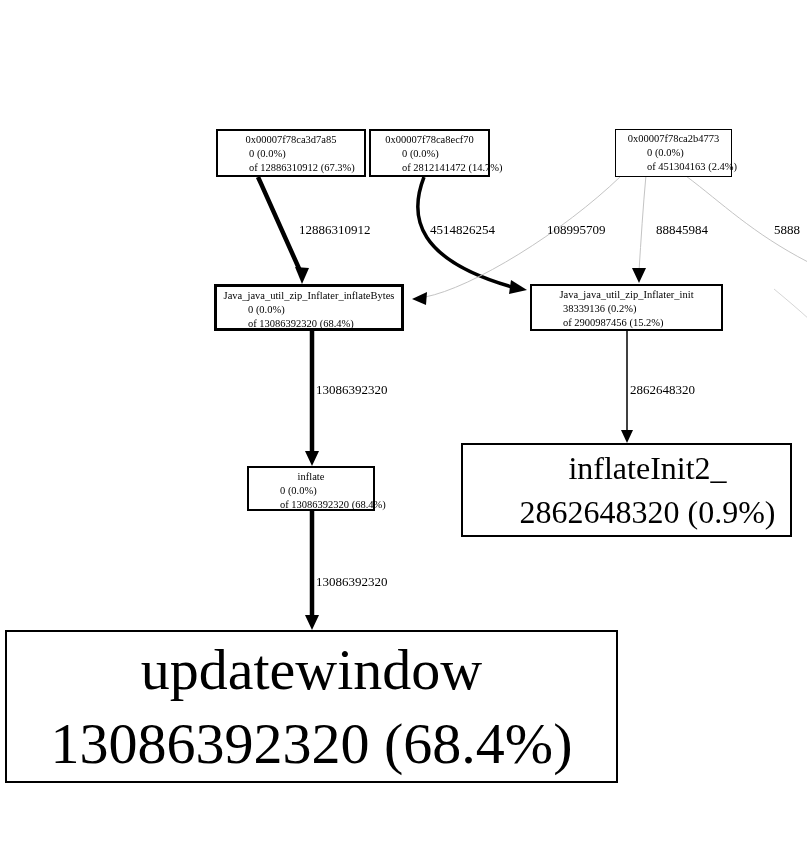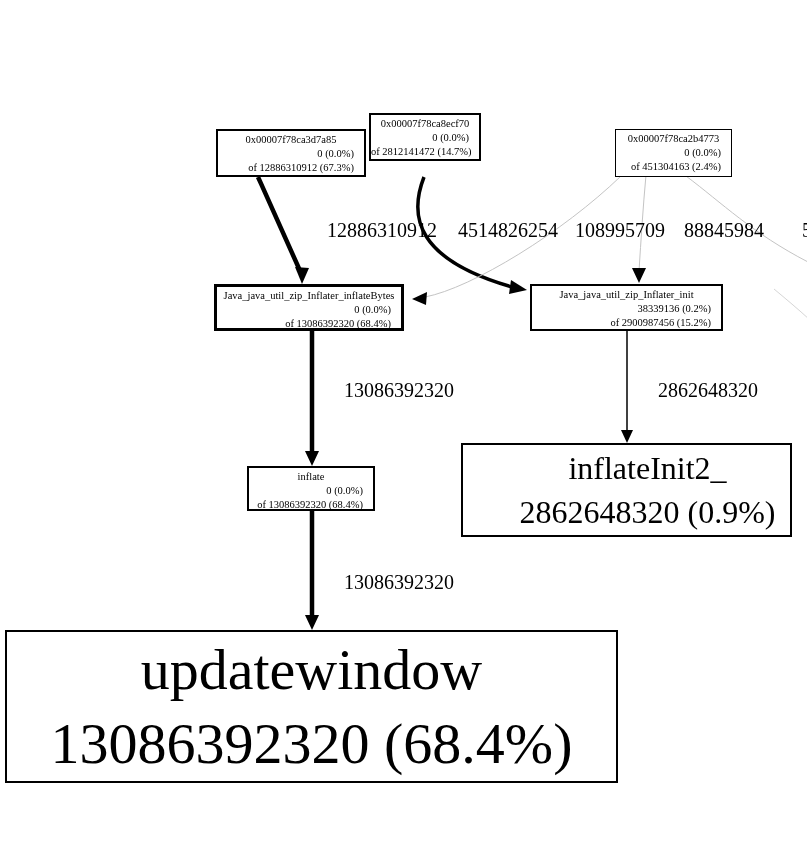--- a/index.html
+++ b/index.html
@@ -9,27 +9,27 @@
     font-family:"Liberation Serif","DejaVu Serif",serif;
     color:#000;
   }
   #edges{position:absolute;left:0;top:0;width:807px;height:843px;}
   .node{
     position:absolute;border:2px solid #000;background:#fff;box-sizing:border-box;
   }
   .node.small{padding-top:2px;}
   .node.small .line{font-size:10.5px;line-height:14px;height:14px;white-space:nowrap;}
   .line.c{text-align:center;}
-  .line.r{text-align:right;padding-right:10px;}
+  .line.r{text-align:left;padding-right:10px;padding-left:31px;}
   .node.big{display:flex;flex-direction:column;justify-content:center;text-align:center;}
   .node.big .line{white-space:nowrap;}
   #node-inflateinit2 .line{font-size:32px;line-height:44px;padding-left:42px;}
   #node-updatewindow .line{font-size:58px;line-height:74px;}
   .edge-label{
-    position:absolute;font-size:20px;line-height:24px;white-space:nowrap;margin-left:28px;
+    position:absolute;font-size:13px;line-height:24px;white-space:nowrap;
   }
 </style>
 </head>
 <body>
 
 <div id="stage">
 
   <svg id="edges" viewBox="0 0 807 843" xmlns="http://www.w3.org/2000/svg">
 
     <path d="M258,177 C274,212 290,248 301,273" stroke="#000000" stroke-width="4.5" fill="none"></path>
@@ -56,21 +56,21 @@
     <path d="M312,511 L312,619" stroke="#000000" stroke-width="4.5" fill="none"></path>
     <polygon points="312,630 305,615 319,615" fill="#000000"></polygon>
   </svg>
 
   <div class="node small" style="left:216px;top:129px;width:150px;height:48px;border-width:2.5px">
     <div class="line c">0x00007f78ca3d7a85</div>
     <div class="line r">0 (0.0%)</div>
     <div class="line r">of 12886310912 (67.3%)</div>
   </div>
 
-  <div class="node small" style="left:369px;top:113px;width:112px;height:48px;border-width:2px">
+  <div class="node small" style="left:369px;top:129px;width:121px;height:48px;border-width:2px">
     <div class="line c">0x00007f78ca8ecf70</div>
     <div class="line r">0 (0.0%)</div>
     <div class="line r">of 2812141472 (14.7%)</div>
   </div>
 
   <div class="node small" style="left:615px;top:129px;width:117px;height:48px;border-width:1.5px">
     <div class="line c">0x00007f78ca2b4773</div>
     <div class="line r">0 (0.0%)</div>
     <div class="line r">of 451304163 (2.4%)</div>
   </div>

